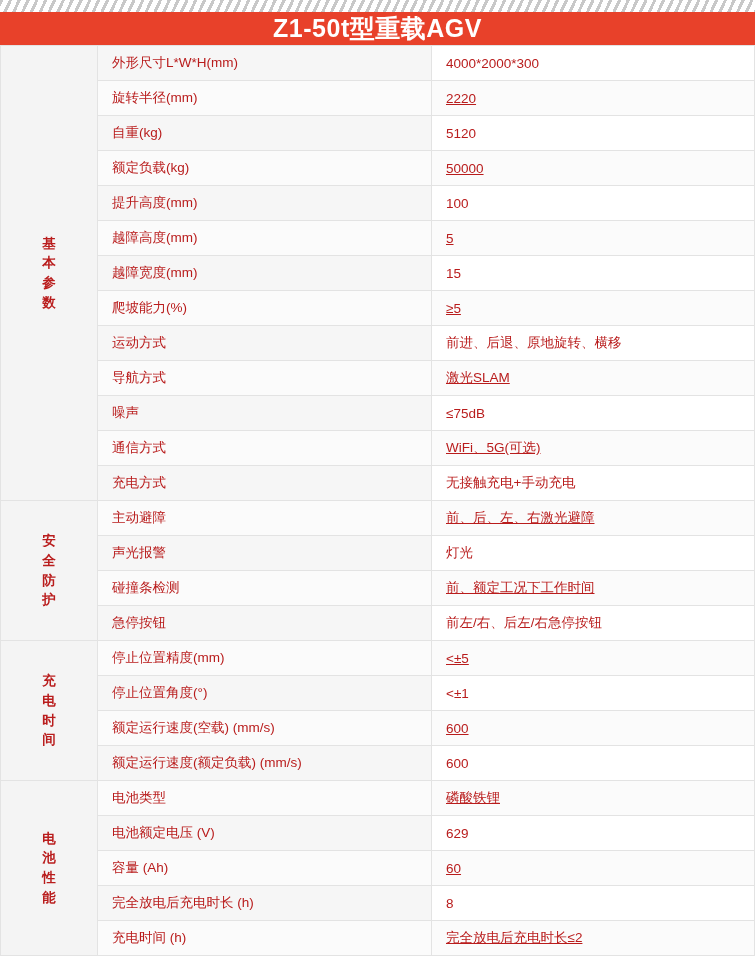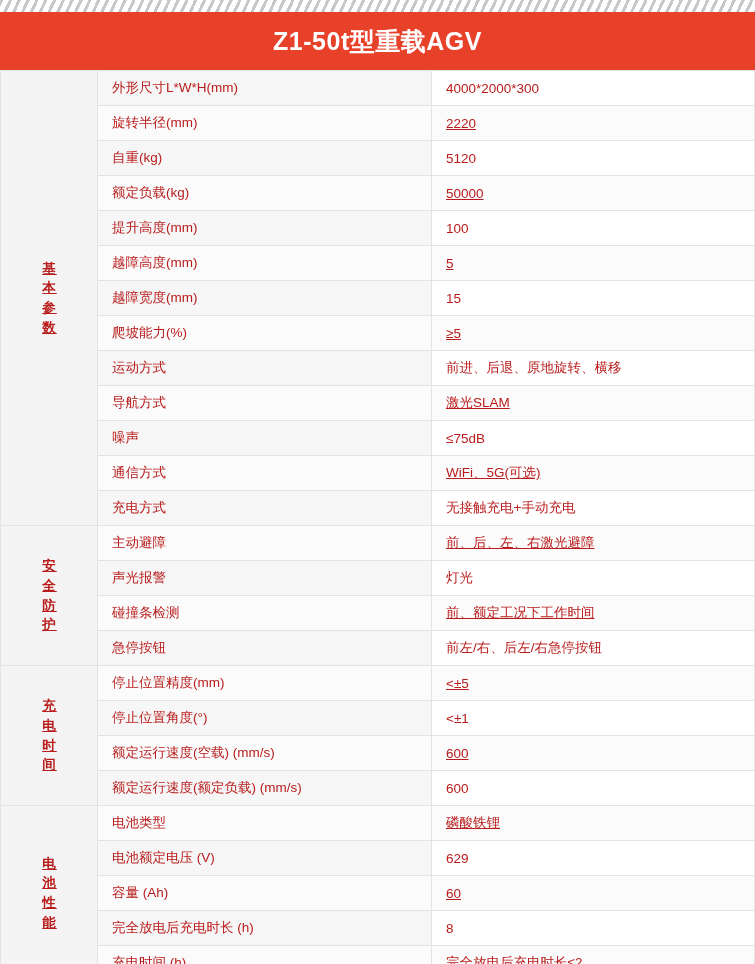--- a/index.html
+++ b/index.html
@@ -28,21 +28,21 @@
       #c8c8c8 0px,
       #c8c8c8 3px,
       #ffffff 3px,
       #ffffff 8px
     );
   }
 
   
   .title-bar {
     background: #e8412a;
-    height: 58px;
+    height: 33px;
     display: flex;
     align-items: center;
     justify-content: center;
   }
   .title-bar h1 {
     margin: 0;
     color: #ffffff;
     font-size: 25px;
     font-weight: bold;
     letter-spacing: 0.5px;
@@ -73,21 +73,20 @@
     text-align: center;
     padding: 0 14px;
     line-height: 1.45;
     letter-spacing: 1px;
   }
   td.group .vtext {
     display: block;
     width: 1em;
     margin: 0 auto;
     word-break: break-all;
-    text-decoration: underline;
   }
   
   td.name {
     width: 305px;
     background: #f6f6f6;
     color: #4a4a4a;
   }
   
   td.value {
     background: #ffffff;

